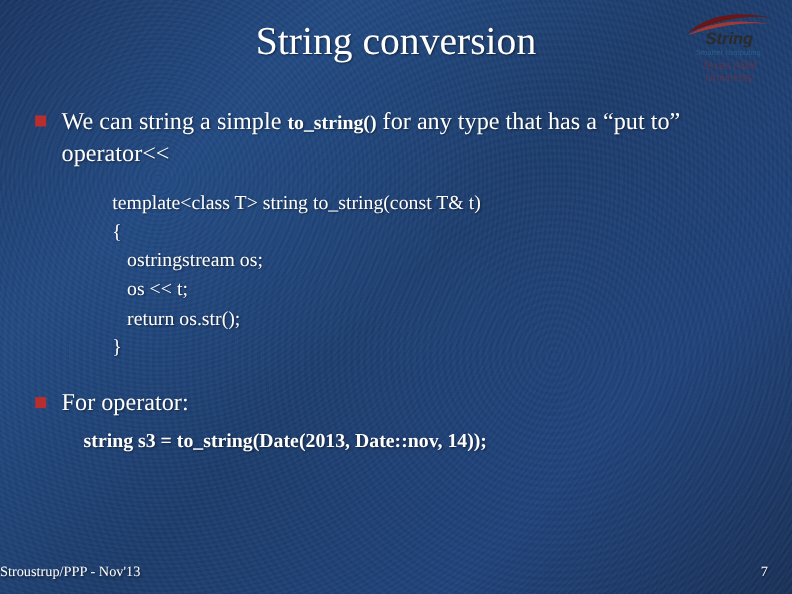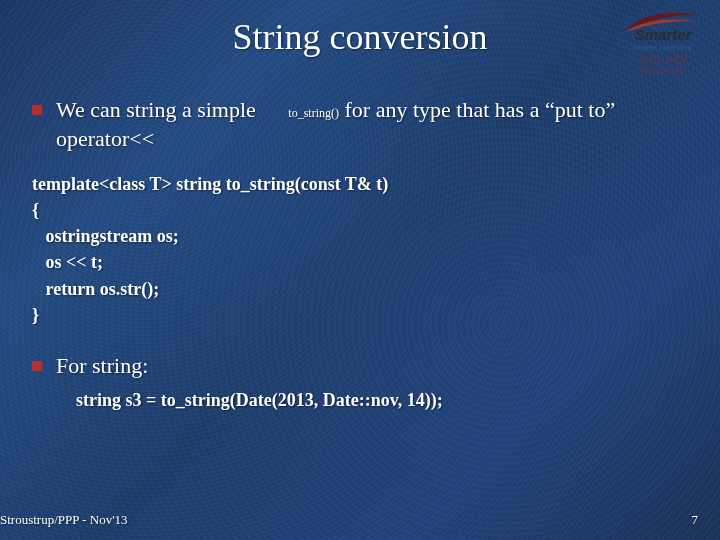--- a/index.html
+++ b/index.html
@@ -92,29 +92,29 @@
     flex: 0 0 10px;
     margin-top: 9px;
     margin-right: 14px;
   }
   .bullet-text {
     font-size: 22px;
     line-height: 1.3;
     text-shadow: 1px 1px 2px rgba(0,0,0,0.5);
   }
   .code-inline {
-    font-weight: normal;
-    font-size: 12px;
-    margin-left: 27px;
+    font-weight: bold;
+    font-size: 18px;
   }
   .code-block {
+    margin-left: 70px;
     margin-top: 18px;
     margin-bottom: 24px;
     font-size: 18px;
-    font-weight: bold;
+    font-weight: normal;
     line-height: 1.45;
     white-space: pre;
     text-shadow: 1px 1px 2px rgba(0,0,0,0.5);
   }
   .code-block-2 {
     margin-left: 44px;
     margin-top: 10px;
     font-size: 18px;
     font-weight: bold;
     text-shadow: 1px 1px 2px rgba(0,0,0,0.5);
@@ -141,21 +141,21 @@
 
 <div class="slide">
 
   <div class="title">String conversion</div>
 
   <div class="logo">
     <svg class="logo-swoosh" viewBox="0 0 80 26">
       <path d="M2 20 Q 30 -4 78 6 Q 44 2 2 20 Z" fill="#6a1616"></path>
       <path d="M2 22 Q 32 4 78 12 Q 46 8 2 22 Z" fill="#b03a2e" opacity="0.9"></path>
     </svg>
-    <div class="logo-name">Smarter</div>
+    <div class="logo-name">String</div>
     <div class="logo-tag">Smarter computing.</div>
     <div class="logo-sub">Texas A&amp;M University</div>
   </div>
 
   <div class="content">
 
     <div class="bullet-row">
       <div class="bullet"></div>
       <div class="bullet-text">
         <span>We can string a simple </span><span class="code-inline">to_string()</span><span> for any type that has a “put to” operator&lt;&lt;</span>
@@ -165,21 +165,21 @@
     <div class="code-block">template&lt;class T&gt; string to_string(const T&amp; t)
 {
    ostringstream os;
    os &lt;&lt; t;
    return os.str();
 }</div>
 
     <div class="bullet-row">
       <div class="bullet"></div>
       <div class="bullet-text">
-        <span>For string:</span>
+        <span>For operator:</span>
       </div>
     </div>
 
     <div class="code-block-2">string s3 = to_string(Date(2013, Date::nov, 14));</div>
 
   </div>
 
   <div class="footer">Stroustrup/PPP - Nov'13</div>
   <div class="pagenum">7</div>
 

